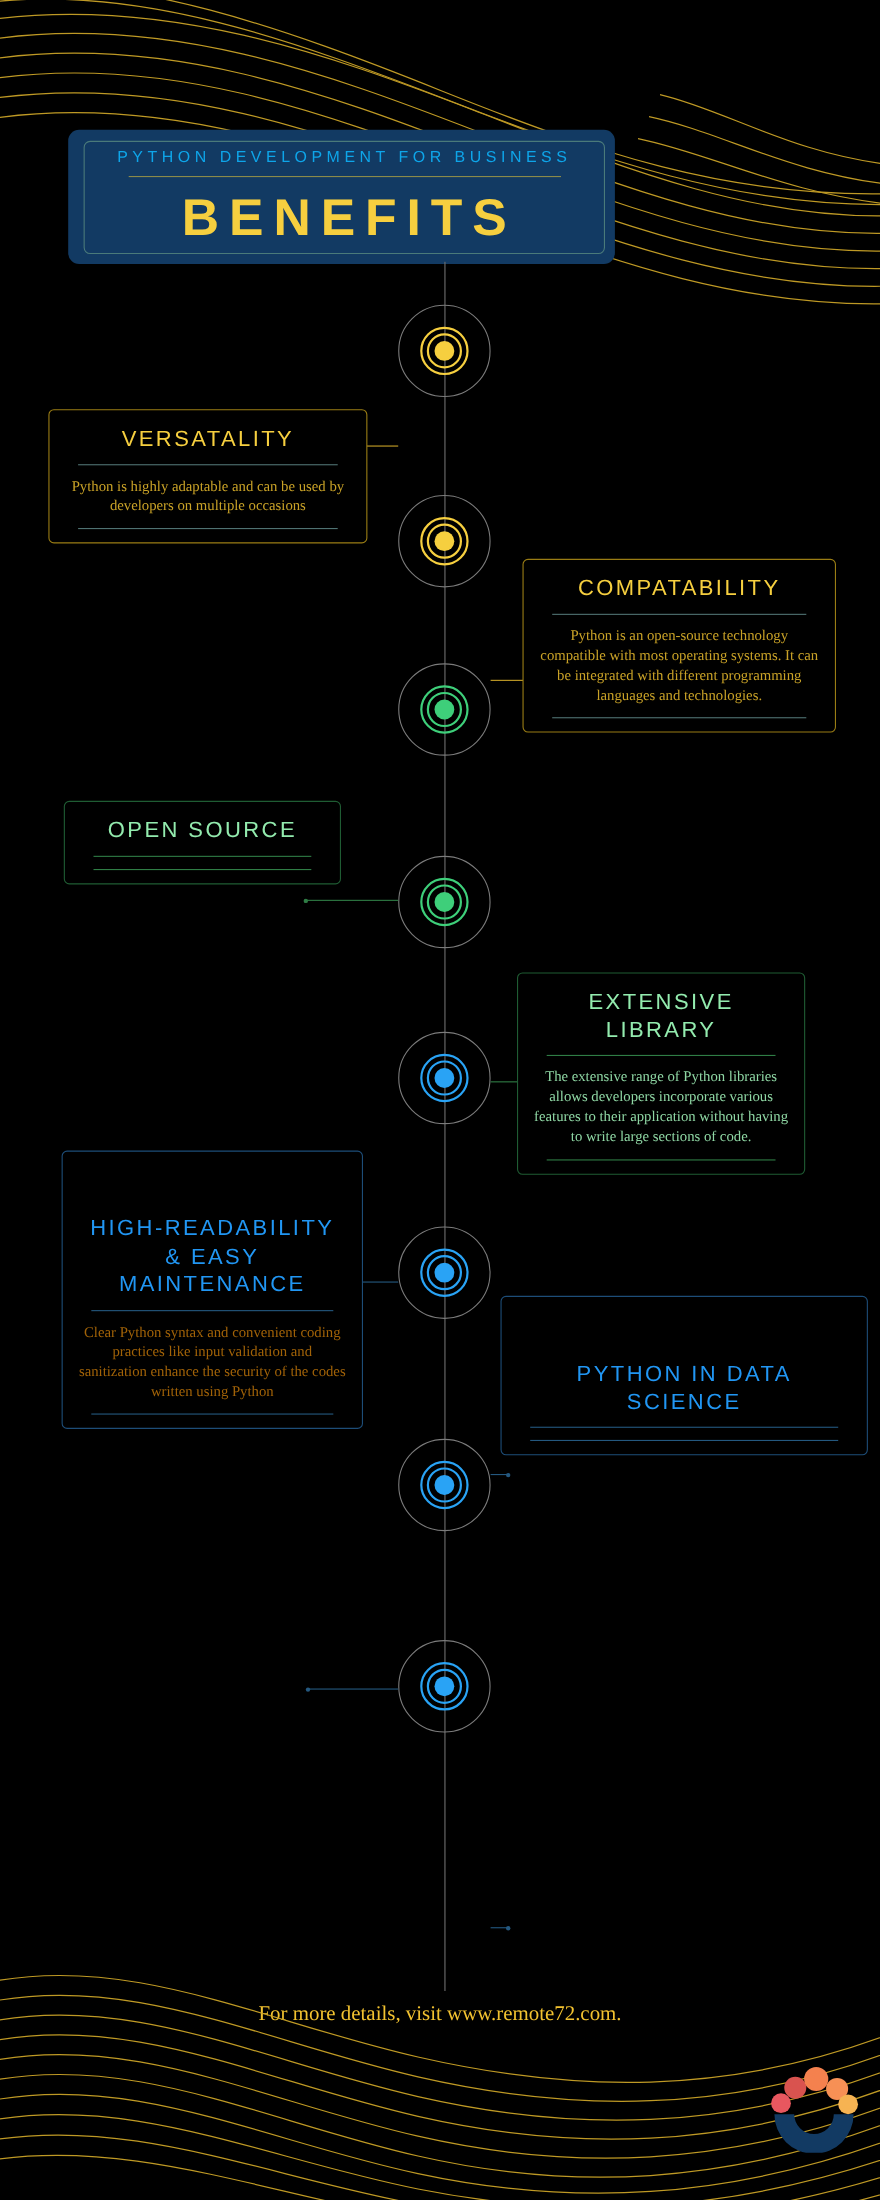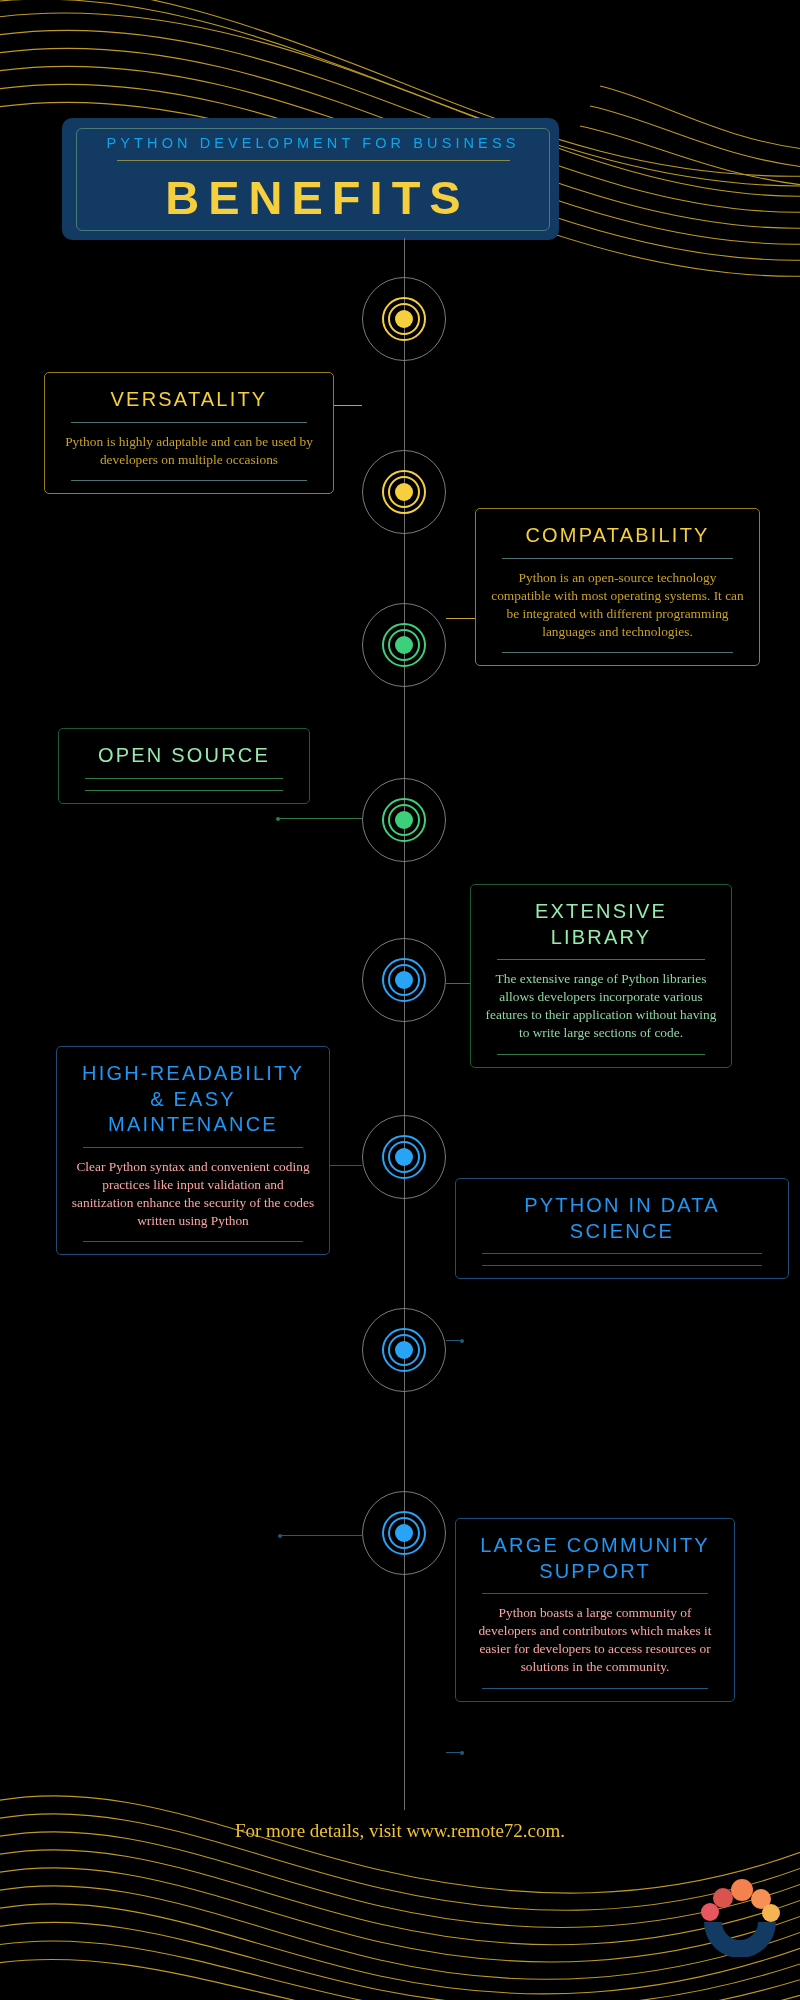--- a/index.html
+++ b/index.html
@@ -158,22 +158,22 @@
   .theme-green { border-color: #1f5c33; }
   .theme-green .card-title { color: #93EBAE; }
   .theme-green .card-body { color: #8FD7A4; }
   .theme-green .card-rule,
   .theme-green .card-rule-bottom { background: #2f7d45; }
   .n-green { color: #3ECF7A; }
   .c-green { background: #2f7d45; color: #2f7d45; }
 
   
   .theme-blue { border-color: #1d4d78; }
-  .theme-blue .card-title { color: #2196F3; }
-  .theme-blue .card-body { color: #fca5a5; }
+  .theme-blue .card-title { color: #2196F3; margin-top: 44px; }
+  .theme-blue .card-body { color: #a16207; }
   .theme-blue .card-rule,
   .theme-blue .card-rule-bottom { background: #24587f; }
   .n-blue { color: #29A3F5; }
   .c-blue { background: #24587f; color: #24587f; }
 
   
   .footer-text {
     position: absolute;
     left: 0; top: 1820px;
     width: 800px;
@@ -308,26 +308,20 @@
     <div class="card-rule-bottom"></div>
   </div>
 
   <div class="card theme-blue" style="left:455px; top:1178px; width:334px;">
     <div class="card-title">PYTHON IN DATA SCIENCE</div>
     <div class="card-rule"></div>
     <div class="card-rule-bottom"></div>
   </div>
 
 
-  <div class="card theme-blue" style="left:455px; top:1518px; width:280px;">
-    <div class="card-title">LARGE COMMUNITY SUPPORT</div>
-    <div class="card-rule"></div>
-    <div class="card-body">Python boasts a large community of developers and contributors which makes it easier for developers to access resources or solutions in the community.</div>
-    <div class="card-rule-bottom"></div>
-  </div>
 
   <div class="footer-text">For more details, visit www.remote72.com.</div>
 
   <svg class="waves waves-bottom" viewBox="0 0 800 300">
     <g fill="none" stroke="#C9A227" stroke-width="1.1" opacity="0.95">
       <path d="M-10 96 C 120 70, 240 132, 380 164 S 660 200, 812 142"></path>
       <path d="M-10 114 C 120 88, 240 150, 380 182 S 660 216, 812 158"></path>
       <path d="M-10 132 C 120 106, 240 168, 380 200 S 660 232, 812 174"></path>
       <path d="M-10 150 C 120 124, 240 186, 380 218 S 660 248, 812 190"></path>
       <path d="M-10 168 C 120 142, 240 204, 380 236 S 660 264, 812 206"></path>

